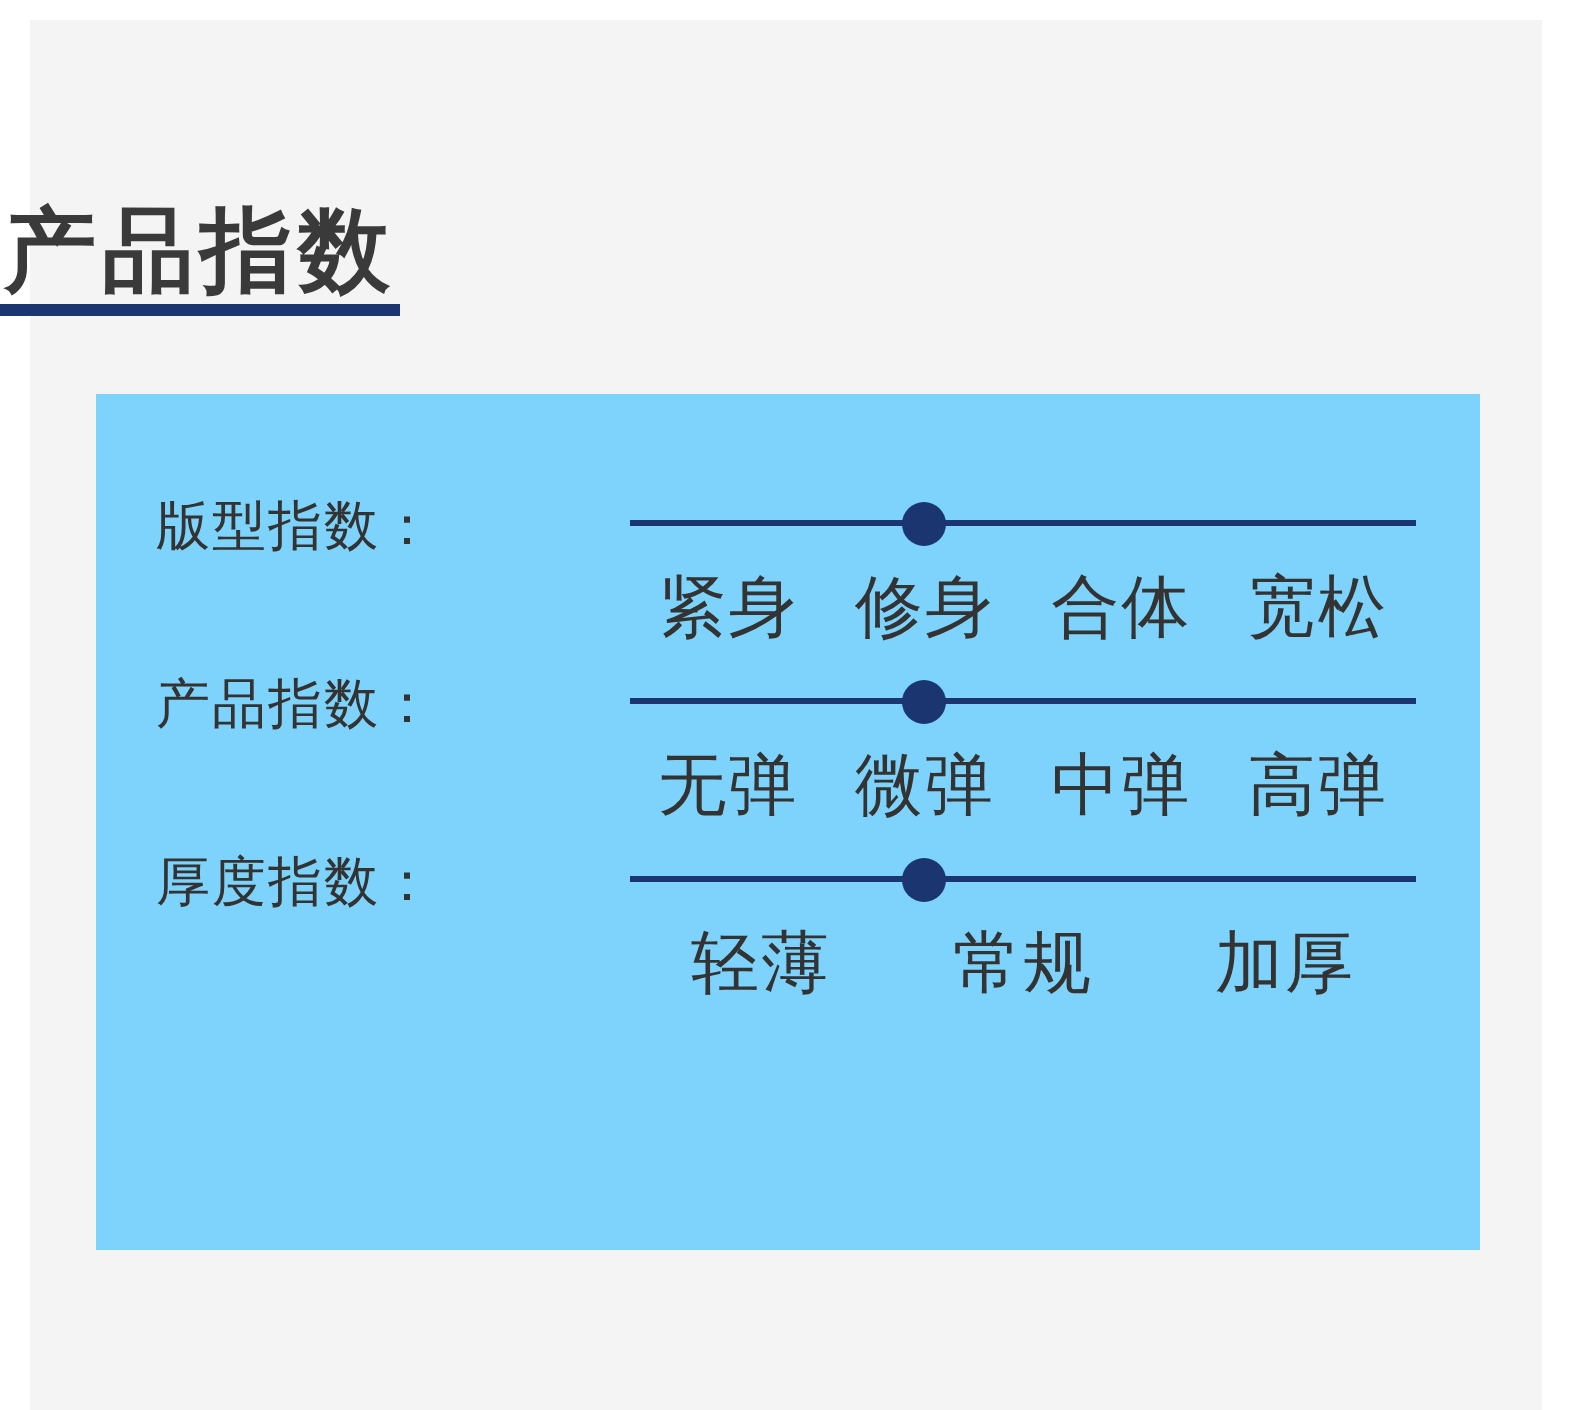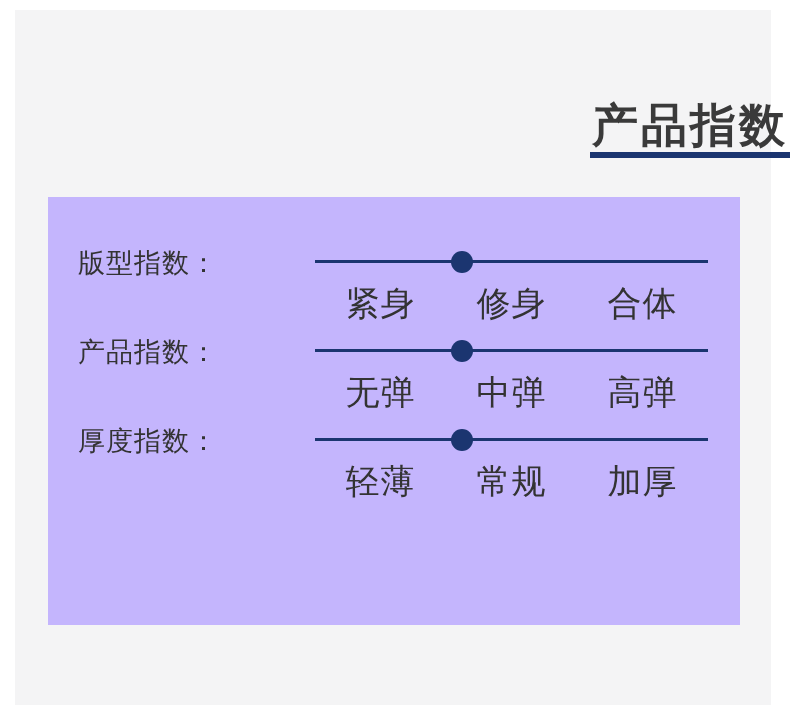--- a/index.html
+++ b/index.html
@@ -20,21 +20,21 @@
     top: 10px;
     width: 756px;
     height: 695px;
     background: #f4f4f5;
   }
   .title-wrap {
     position: absolute;
     top: 100px;
     left: 0;
     right: 0;
-    text-align: right;
+    text-align: left;
   }
   .title-block {
     display: inline-block;
   }
   .title {
     font-size: 46px;
     font-weight: bold;
     color: #3a3a3a;
     letter-spacing: 3px;
     line-height: 1.1;
@@ -45,21 +45,21 @@
     height: 6px;
     background: #1b3570;
     margin-top: 1px;
   }
   .card {
     position: absolute;
     left: 48px;
     top: 197px;
     width: 692px;
     height: 428px;
-    background: #c4b5fd;
+    background: #7dd3fc;
     box-sizing: border-box;
     padding: 36px 32px 0 30px;
   }
   .row {
     display: flex;
     height: 89px;
   }
   .row-label {
     width: 237px;
     flex: 0 0 237px;
@@ -125,32 +125,34 @@
   <div class="row">
     <div class="row-label">版型指数：</div>
     <div class="slider">
       <div class="track" style="background: rgb(27, 53, 112);">
         <div class="dot" style="left: 37.5%; background: rgb(27, 53, 112);"></div>
       </div>
       <div class="opts">
         <span>紧身</span>
         <span>修身</span>
         <span>合体</span>
+        <span>宽松</span>
       </div>
     </div>
   </div>
 
   <div class="row">
     <div class="row-label">产品指数：</div>
     <div class="slider">
       <div class="track" style="background: rgb(27, 53, 112);">
         <div class="dot" style="left: 37.5%; background: rgb(27, 53, 112);"></div>
       </div>
       <div class="opts">
         <span>无弹</span>
+        <span>微弹</span>
         <span>中弹</span>
         <span>高弹</span>
       </div>
     </div>
   </div>
 
 
   <div class="row">
     <div class="row-label">厚度指数：</div>
     <div class="slider">

